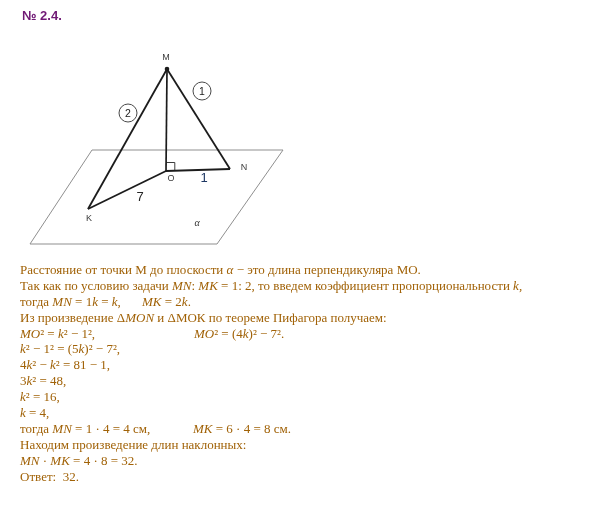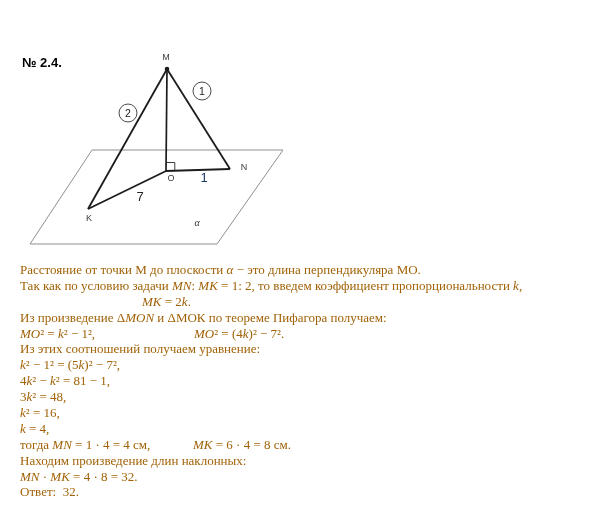--- a/index.html
+++ b/index.html
@@ -5,21 +5,21 @@
   html,body{margin:0;padding:0;}
   body{
     width:600px;height:527px;position:relative;overflow:hidden;
     background:#ffffff;
     font-family:"Liberation Serif","DejaVu Serif",serif;
     color:#1c1c1c;
   }
   .title{
     position:absolute;left:22px;top:8px;
     font-family:"Liberation Sans","DejaVu Sans",sans-serif;
-    font-weight:bold;font-size:13px;color:#000000;margin-top:47px;
+    font-weight:bold;font-size:13px;color:#701a75;
   }
   .diagram{position:absolute;left:20px;top:42px;width:290px;height:212px;}
   .solution{
     position:absolute;left:20px;top:262px;width:572px;
     font-size:13px;color:#a16207;
   }
   .line{position:relative;height:15.9px;line-height:15.9px;white-space:pre;}
   .col2{position:absolute;top:0;}
   .mi{font-style:italic;}
   svg text{font-family:"Liberation Sans","DejaVu Sans",sans-serif;}
@@ -57,24 +57,23 @@
   <text class="vlabel" x="69" y="179" text-anchor="middle">K</text>
   <text class="alpha" x="177" y="184" text-anchor="middle">α</text>
 
   <text class="len" fill="#1f3864" x="184" y="139.5" text-anchor="middle">1</text>
   <text class="len" fill="#262626" x="120" y="159" text-anchor="middle">7</text>
 </svg>
 
 <div class="solution">
   <div class="line"><span><span>Расстояние от точки М до плоскости </span><span class="mi">α</span><span> − это длина перпендикуляра МО.</span></span></div>
   <div class="line"><span><span>Так как по условию задачи </span><span class="mi">MN</span><span>: </span><span class="mi">MK</span><span> = 1: 2, то введем коэффициент пропорциональности </span><span class="mi">k</span><span>,</span></span></div>
-  <div class="line"><span class="col2" style="left:122px"><span class="mi">MK</span><span> = 2</span><span class="mi">k</span><span>.</span></span></div>
+  <div class="line"><span><span>тогда </span><span class="mi">MN</span><span> = 1</span><span class="mi">k</span><span> = </span><span class="mi">k</span><span>,</span></span><span class="col2" style="left:122px"><span class="mi">MK</span><span> = 2</span><span class="mi">k</span><span>.</span></span></div>
   <div class="line"><span><span>Из произведение Δ</span><span class="mi">MON</span><span> и ΔМОК по теореме Пифагора получаем:</span></span></div>
   <div class="line"><span><span class="mi">MO</span><span>² = </span><span class="mi">k</span><span>² − 1²,</span></span><span class="col2" style="left:174px"><span class="mi">MO</span><span>² = (4</span><span class="mi">k</span><span>)² − 7².</span></span></div>
-  <div class="line"><span><span>Из этих соотношений получаем уравнение:</span></span></div>
   <div class="line"><span><span class="mi">k</span><span>² − 1² = (5</span><span class="mi">k</span><span>)² − 7²,</span></span></div>
   <div class="line"><span><span>4</span><span class="mi">k</span><span>² − </span><span class="mi">k</span><span>² = 81 − 1,</span></span></div>
   <div class="line"><span><span>3</span><span class="mi">k</span><span>² = 48,</span></span></div>
   <div class="line"><span><span class="mi">k</span><span>² = 16,</span></span></div>
   <div class="line"><span><span class="mi">k</span><span> = 4,</span></span></div>
   <div class="line"><span><span>тогда </span><span class="mi">MN</span><span> = 1 · 4 = 4 см,</span></span><span class="col2" style="left:173px"><span class="mi">MK</span><span> = 6 · 4 = 8 см.</span></span></div>
   <div class="line"><span><span>Находим произведение длин наклонных:</span></span></div>
   <div class="line"><span><span class="mi">MN</span><span> · </span><span class="mi">MK</span><span> = 4 · 8 = 32.</span></span></div>
   <div class="line"><span><span>Ответ:  32.</span></span></div>
 </div>

